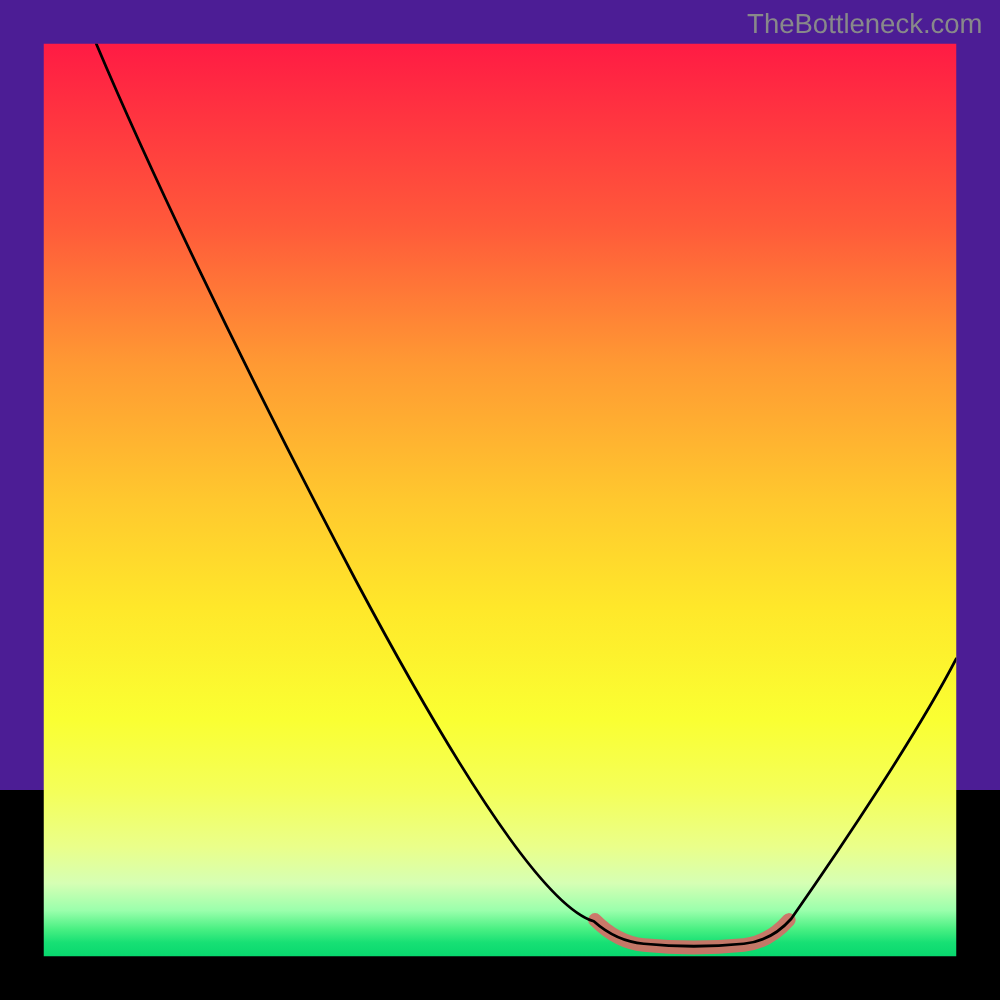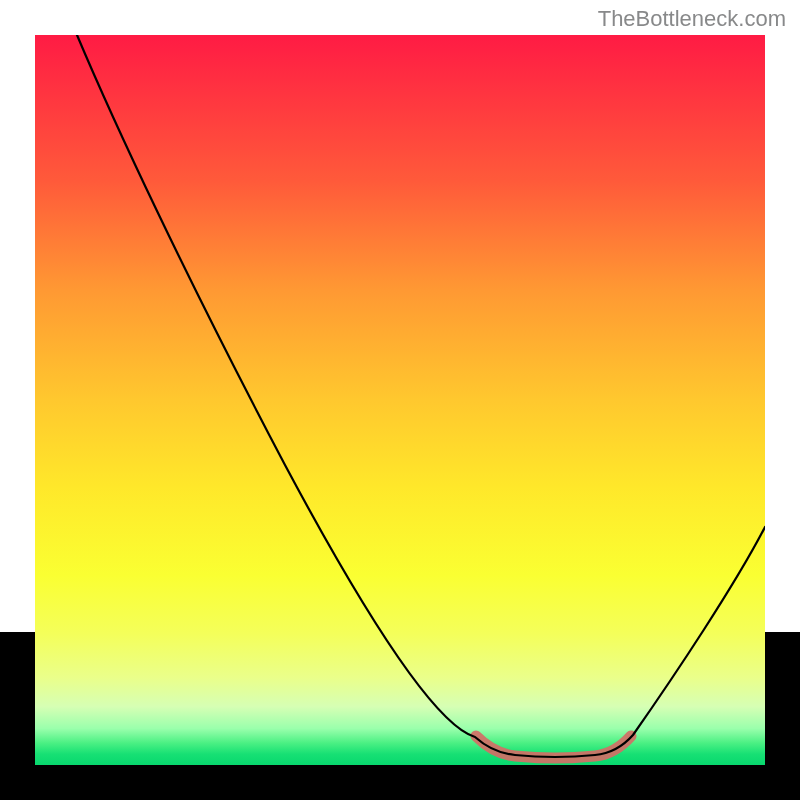--- a/index.html
+++ b/index.html
@@ -1,21 +1,21 @@
 <!DOCTYPE html>
 <html><head>
 <meta charset="utf-8">
 <style>
   * { margin: 0; padding: 0; box-sizing: border-box; }
   html, body { width: 800px; height: 800px; overflow: hidden; background: #000; }
   .frame {
     position: relative;
     width: 800px;
     height: 632px;
-    background: #ffffff;
+    background: #4c1d95;
   }
   .attribution {
     position: absolute;
     top: 6px;
     right: 14px;
     font-family: Arial, Helvetica, sans-serif;
     font-size: 22px;
     color: #88898a;
     letter-spacing: 0px;
   }

